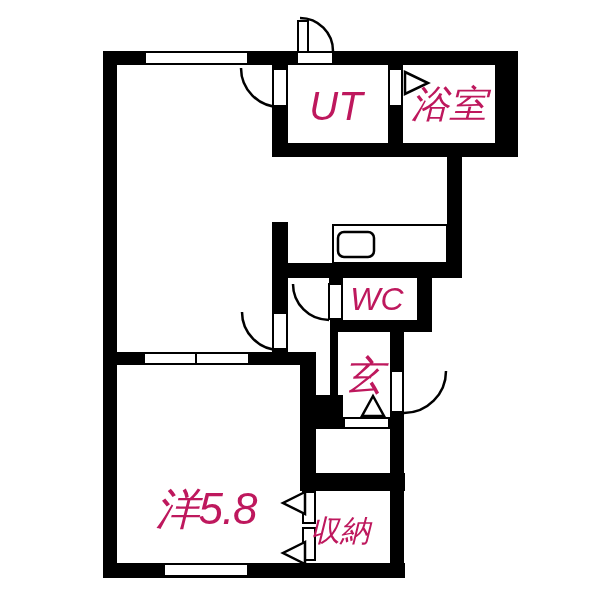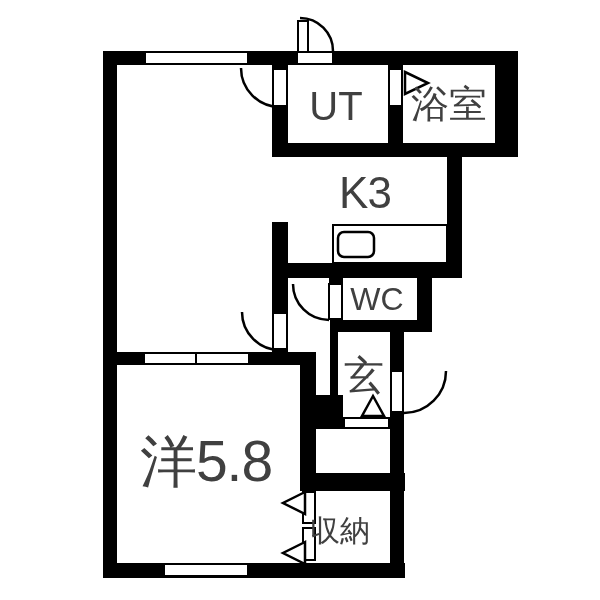--- a/index.html
+++ b/index.html
@@ -4,29 +4,29 @@
 <style>
   html,body{margin:0;padding:0;background:#fff;}
   #canvas{
     position:relative;width:600px;height:600px;background:#fff;overflow:hidden;
     font-family:"Liberation Sans","DejaVu Sans",sans-serif;
   }
   .wall{position:absolute;background:#000;}
   .opening{position:absolute;background:#fff;border:2px solid #000;box-sizing:border-box;}
   .lbl{
     position:absolute;transform:translate(-50%,-50%);
-    color:#404040;white-space:nowrap;line-height:1;font-weight:400;
+    color:#be185d;white-space:nowrap;line-height:1;font-weight:400;font-style:italic;
   }
   .lbl-ld{font-size:44px;letter-spacing:-1px;}
   .lbl-k{font-size:44px;letter-spacing:-1px;}
   .lbl-ut{font-size:40px;}
   .lbl-bath{font-size:38px;}
   .lbl-wc{font-size:32px;}
   .lbl-gen{font-size:40px;}
-  .lbl-yo{font-size:57px;letter-spacing:-1px;}
+  .lbl-yo{font-size:44px;letter-spacing:-1px;margin-top:48px;}
   .lbl-sto{font-size:30px;}
   svg.overlay{position:absolute;left:0;top:0;width:600px;height:600px;}
 </style>
 </head>
 <body>
 
 <div id="canvas">
 
   <div class="wall" style="left:103px;top:51px;width:415px;height:14px;"></div>
   <div class="wall" style="left:103px;top:51px;width:14px;height:527px;"></div>
@@ -79,21 +79,20 @@
     <path d="M 329 320 A 36 36 0 0 1 293 284" fill="none" stroke="#000" stroke-width="2.5"></path>
     <path d="M 446 371 A 42 42 0 0 1 404 413" fill="none" stroke="#000" stroke-width="2.5"></path>
 
     <polygon points="405,72 428,83 405,94" fill="#fff" stroke="#000" stroke-width="2.5"></polygon>
     <polygon points="305,492 283,503 305,514" fill="#fff" stroke="#000" stroke-width="2.5"></polygon>
     <polygon points="305,542 283,553 305,564" fill="#fff" stroke="#000" stroke-width="2.5"></polygon>
 
     <polygon points="373,396 384,416 362,416" fill="#fff" stroke="#000" stroke-width="2.5"></polygon>
   </svg>
 
-  <div class="lbl lbl-k" style="left:365px;top:193px;">K3</div>
   <div class="lbl lbl-ut" style="left:336px;top:106px;">UT</div>
   <div class="lbl lbl-wc" style="left:377px;top:299px;">WC</div>
   <div class="lbl lbl-bath" style="left:449px;top:104px;">浴室</div>
   <div class="lbl lbl-gen" style="left:364px;top:375px;">玄</div>
   <div class="lbl lbl-yo" style="left:206px;top:461px;">洋5.8</div>
   <div class="lbl lbl-sto" style="left:340px;top:531px;">収納</div>
 
 </div>
 
 </body></html>

